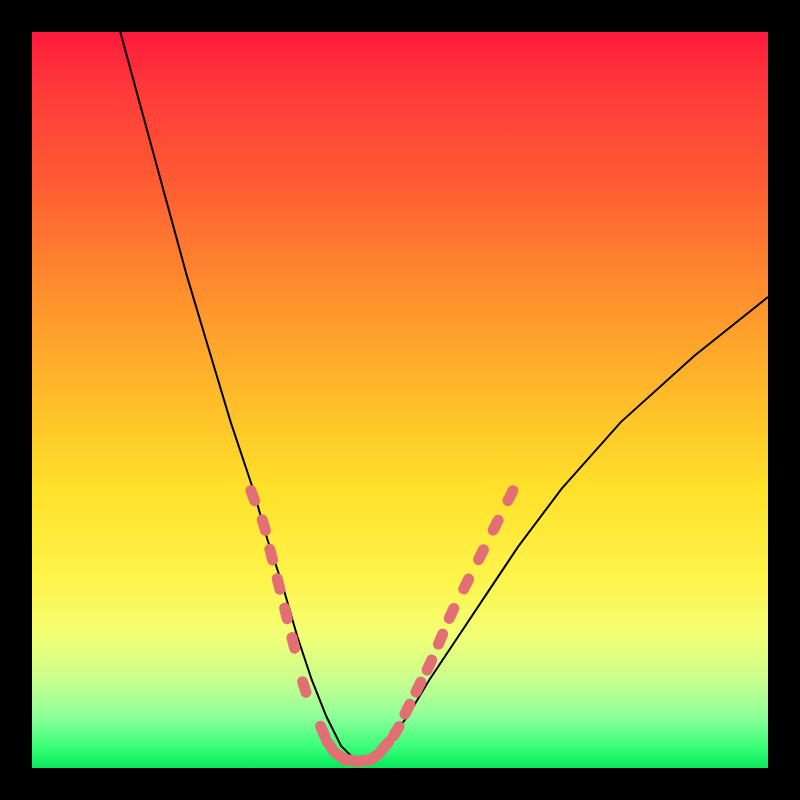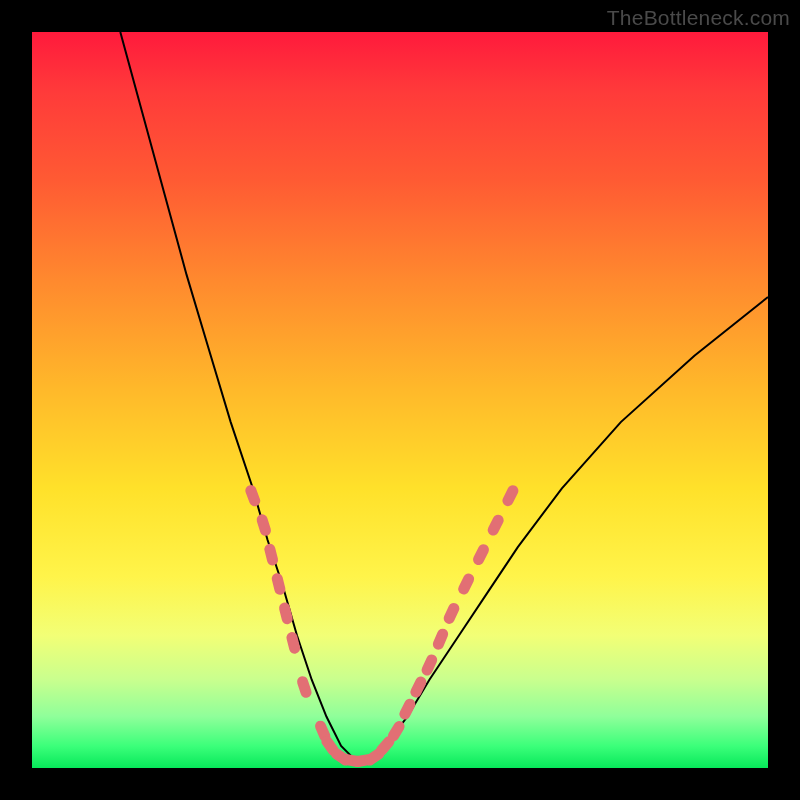--- a/index.html
+++ b/index.html
@@ -89,14 +89,13 @@
           <rect x="386.4" y="627.5" width="22" height="11" rx="5.5" ry="5.5" fill="#e26f74" transform="rotate(-65.2 397.4 633.0)"></rect>
           <rect x="397.5" y="601.7" width="22" height="11" rx="5.5" ry="5.5" fill="#e26f74" transform="rotate(-66.8 408.5 607.2)"></rect>
           <rect x="408.5" y="575.9" width="22" height="11" rx="5.5" ry="5.5" fill="#e26f74" transform="rotate(-65.0 419.5 581.4)"></rect>
           <rect x="423.2" y="546.5" width="22" height="11" rx="5.5" ry="5.5" fill="#e26f74" transform="rotate(-63.4 434.2 552.0)"></rect>
           <rect x="438.0" y="517.1" width="22" height="11" rx="5.5" ry="5.5" fill="#e26f74" transform="rotate(-63.4 449.0 522.6)"></rect>
           <rect x="452.7" y="487.6" width="22" height="11" rx="5.5" ry="5.5" fill="#e26f74" transform="rotate(-63.4 463.7 493.1)"></rect>
           <rect x="467.4" y="458.2" width="22" height="11" rx="5.5" ry="5.5" fill="#e26f74" transform="rotate(-63.4 478.4 463.7)"></rect>
         </g>
     </svg>
   </div>
-  <div class="watermark">TheBottleneck.com</div>
 </div>
 
 </body></html>

